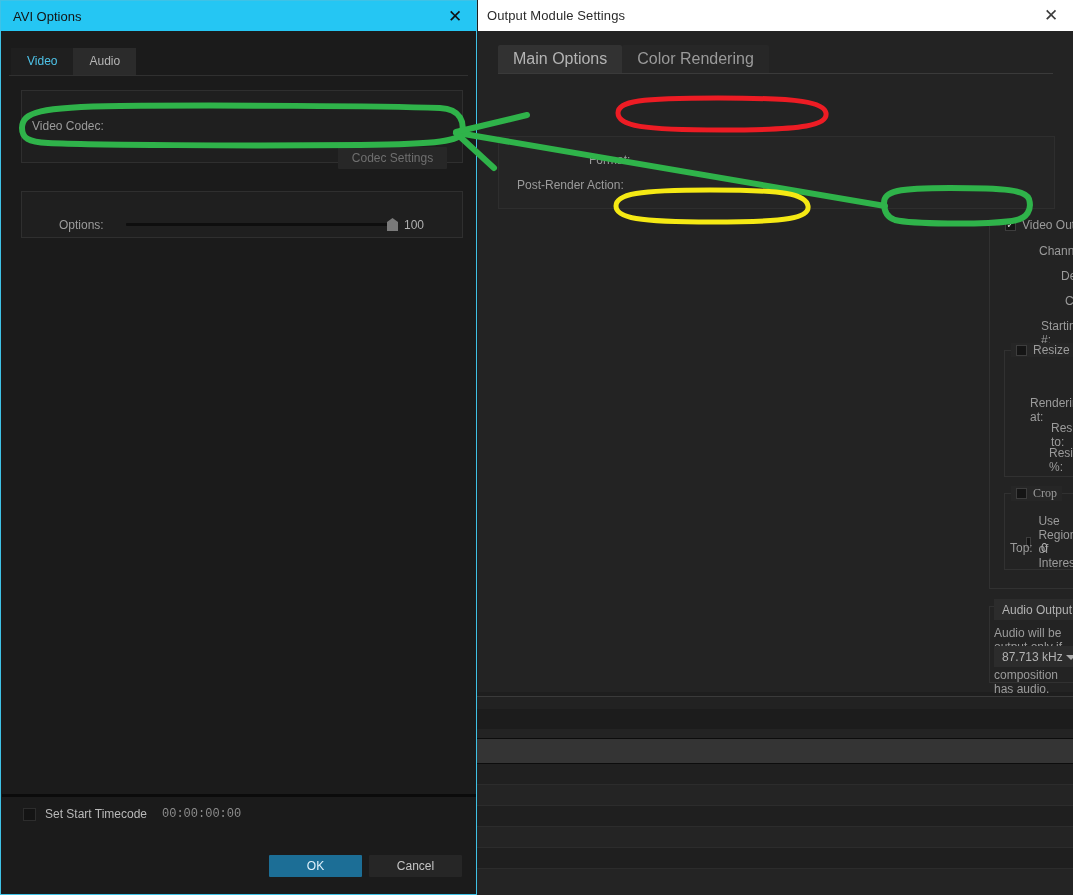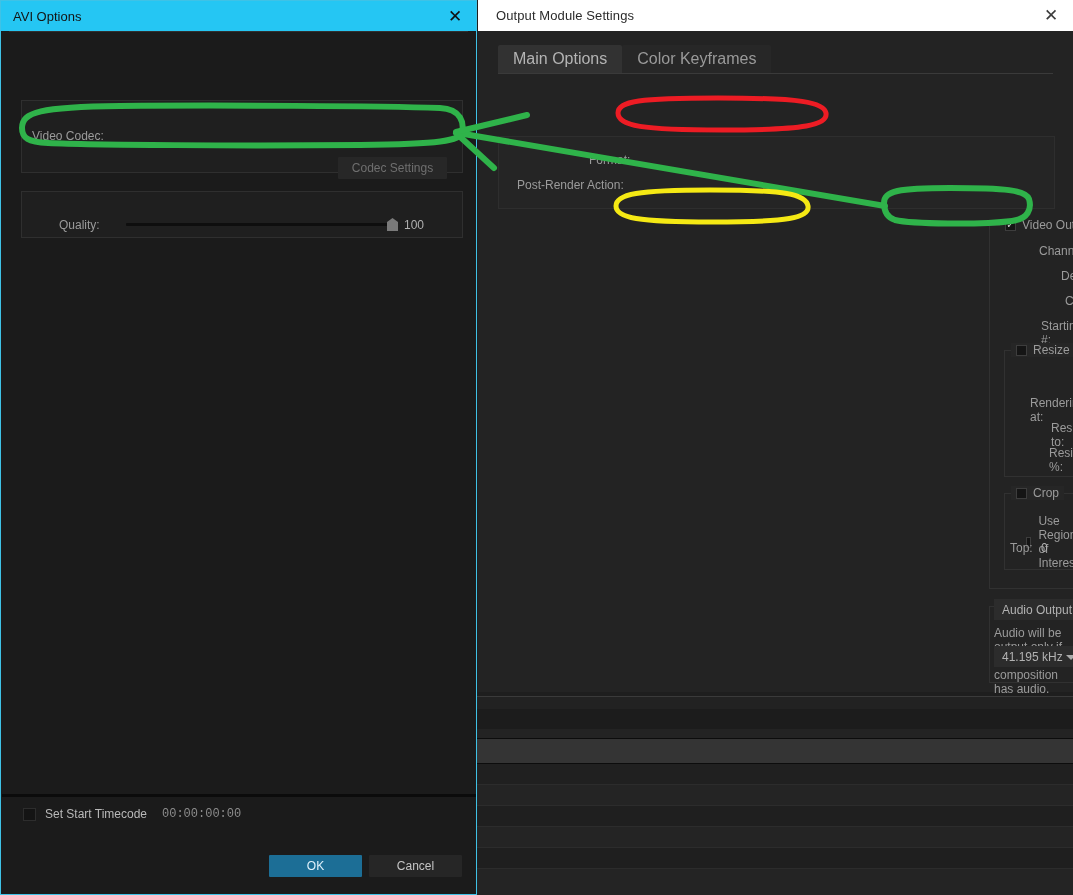--- a/index.html
+++ b/index.html
@@ -15,21 +15,21 @@
   #app-background { position:absolute; left:0; top:0; width:1073px; height:895px; background:#1e1e1e; }
   .bg-row { position:absolute; left:0; width:1073px; }
 
   
   #output-module-dialog {
     position:absolute; left:478px; top:0; width:595px; height:692px;
     background:#232323; border-right:1px solid #111;
   }
   #output-titlebar {
     height:31px; background:#ffffff; display:flex; align-items:center;
-    padding-left:18px; box-sizing:border-box;
+    padding-left:9px; box-sizing:border-box;
   }
   #output-titlebar .t { color:#2b2b2b; font-size:13px; letter-spacing:.1px; }
   #output-close { margin-left:auto; width:44px; height:31px; display:flex;
      align-items:center; justify-content:center; color:#3c3c3c; font-size:17px; }
   #output-body { position:relative; padding:0; }
 
   .tabs { display:flex; margin-left:20px; margin-top:14px; height:28px; }
   .tab { padding:0 15px; height:28px; line-height:28px; font-size:16px; color:#9a9a9a;
          background:#272727; border-top-left-radius:2px; border-top-right-radius:2px; }
   .tab.active { background:#323232; color:#b4b4b4; }
@@ -115,21 +115,21 @@
       <span id="output-close">✕</span>
     </div>
 
     <div id="output-body">
 
       <div class="tabs">
         <div class="tab active">
           <span>Main Options</span>
         </div>
         <div class="tab">
-          <span>Color Keyframes</span>
+          <span>Color Rendering</span>
         </div>
       </div>
       <div id="output-tabstrip-line"></div>
 
       <div class="panel" style="position:absolute;left:20px;top:91px;width:555px;height:71px;background:#252525;">
 
         <div class="lbl" style="position:absolute;left:90px;top:16px;">Format:</div>
 
         <div class="lbl" style="position:absolute;left:18px;top:41px;">Post-Render Action:</div>
       </div>
@@ -156,21 +156,21 @@
         </div>
       </div>
 
       <div class="lbl" style="position:absolute;left:552px;top:351px;">Rendering at:</div>
 
       <div class="lbl" style="position:absolute;left:573px;top:376px;">Resize to:</div>
 
       <div class="lbl" style="position:absolute;left:571px;top:401px;">Resize %:</div>
 
       <div class="group" style="left:526px;top:448px;width:507px;height:75px;">
-        <div class="group-title" style="background:#262626;left:6px;">
+        <div class="group-title" style="background:#262626;left:6px;font-family:Liberation Serif, serif;">
           <span class="chk"></span>
           <span class="lbl">Crop</span>
         </div>
       </div>
       <div style="position:absolute;left:548px;top:469px;display:flex;align-items:center;gap:7px;">
         <span class="chk"></span>
         <span class="lbl">Use Region of Interest</span>
       </div>
 
       <div class="lbl" style="position:absolute;left:532px;top:496px;">Top:</div>
@@ -179,54 +179,62 @@
       <div class="group" style="left:511px;top:561px;width:535px;height:75px;">
         <div class="group-title" style="background:#232323;left:4px;padding:0;">
           <span class="dropdown" style="width:121px;background:#2c2c2c;">
             <span>Audio Output Auto</span>
 
           </span>
         </div>
       </div>
       <div class="lbl" style="position:absolute;left:516px;top:581px;">Audio will be output only if the composition has audio.</div>
       <div class="dropdown" style="position:absolute;left:516px;top:601px;width:90px;">
-        <span>41.195 kHz</span>
+        <span>87.713 kHz</span>
         <span class="caret"></span>
       </div>
 
     </div>
   </div>
 
   <div id="avi-dialog">
     <div id="avi-titlebar">
       <span class="t">AVI Options</span>
       <span id="avi-close">✕</span>
     </div>
 
+    <div id="avi-tabs">
+      <div class="atab active">
+        <span>Video</span>
+      </div>
+      <div class="atab">
+        <span>Audio</span>
+      </div>
+    </div>
     <div id="avi-tab-underline"></div>
 
-    <div style="position:absolute;left:20px;top:99px;width:500px;">
+    <div style="position:absolute;left:20px;top:89px;width:500px;">
       <div class="section-head" style="padding-left:8px;">
         <span class="tri"></span>
         <span class="stitle">Video Codec</span>
       </div>
       <div class="section-box" style="position:absolute;left:0;top:9px;width:440px;height:71px;"></div>
       <div class="lbl" style="position:absolute;left:11px;top:29px;">Video Codec:</div>
       <div class="btn" style="position:absolute;left:317px;top:57px;width:109px;height:22px;background:#272727;color:#6f6f6f;">
         <span>Codec Settings</span>
       </div>
     </div>
 
     <div style="position:absolute;left:20px;top:190px;width:440px;">
       <div class="section-head" style="padding-left:8px;">
         <span class="tri"></span>
         <span class="stitle">Basic Video Settings</span>
       </div>
       <div class="section-box" style="position:absolute;left:0;top:9px;width:440px;height:45px;"></div>
-      <div class="lbl" style="position:absolute;left:38px;top:27px;">Quality:</div>
+      <div class="lbl" style="position:absolute;left:38px;top:27px;">Options:</div>
       <div class="slider-track" style="position:absolute;left:105px;top:32px;width:272px;"></div>
       <div class="slider-knob" style="position:absolute;left:366px;top:27px;clip-path:polygon(50% 0,100% 30%,100% 100%,0 100%,0 30%);"></div>
       <div class="val" style="position:absolute;left:383px;top:27px;">100</div>
     </div>
 
 
     <div style="position:absolute;left:1px;top:793px;width:474px;height:3px;background:#0b0b0b;"></div>
     <div style="position:absolute;left:22px;top:806px;display:flex;align-items:center;gap:9px;">
       <span class="chk" style="width:13px;height:13px;background:#141414;border-color:#2d2d2d;"></span>
       <span class="lbl" style="color:#b9b9b9;">Set Start Timecode</span>

